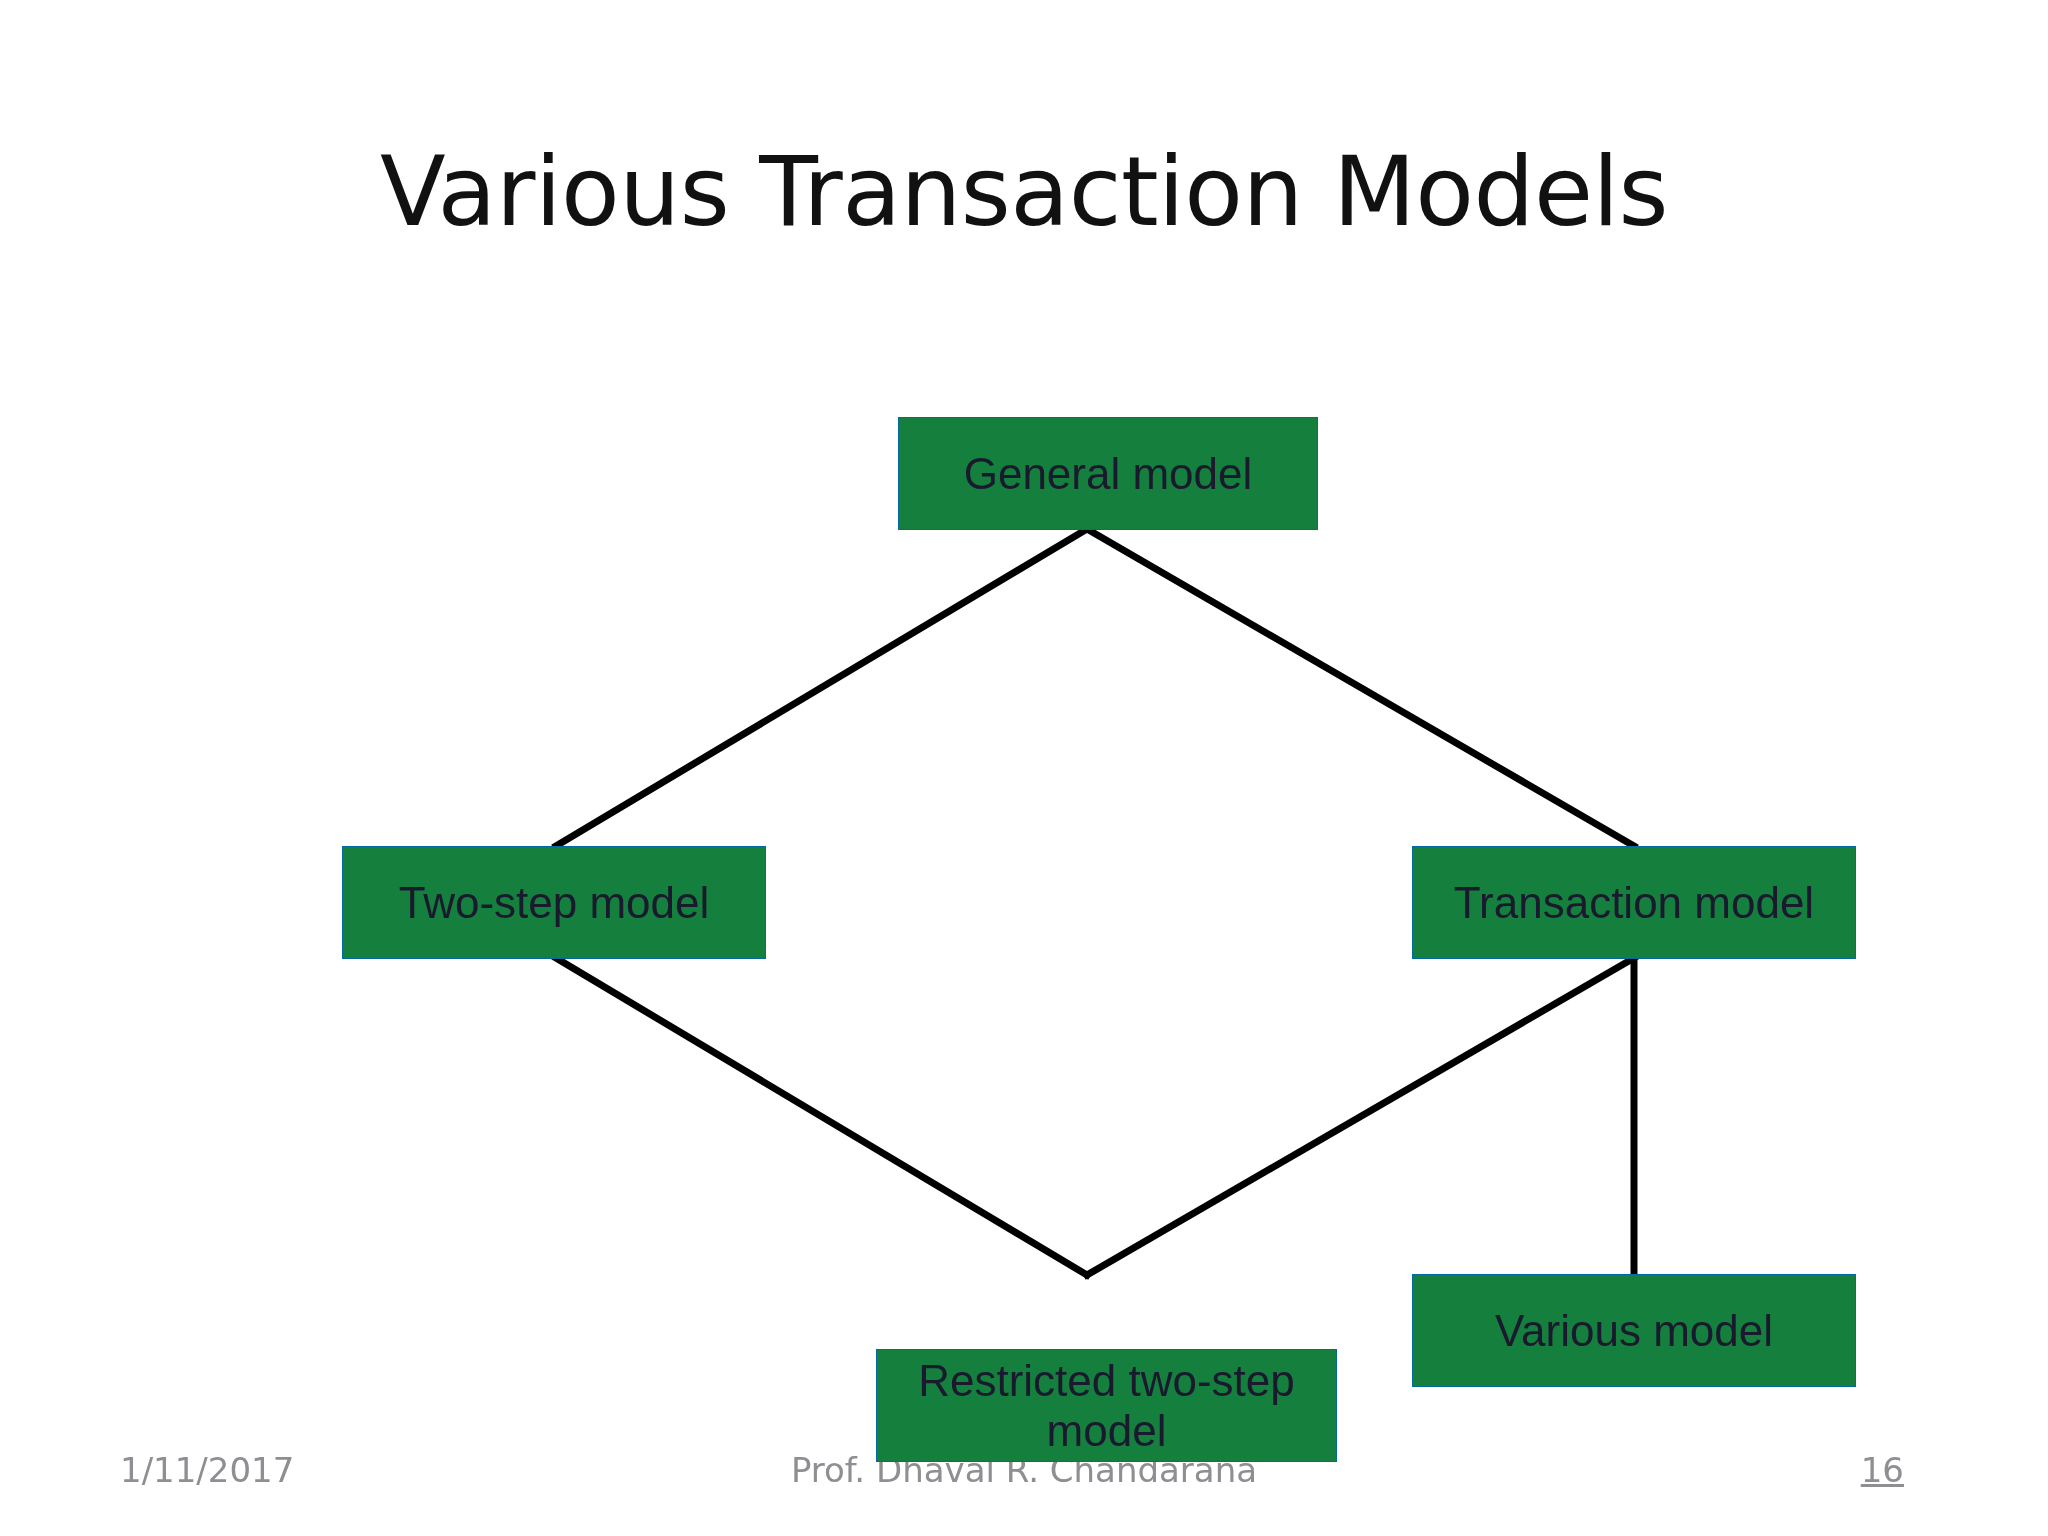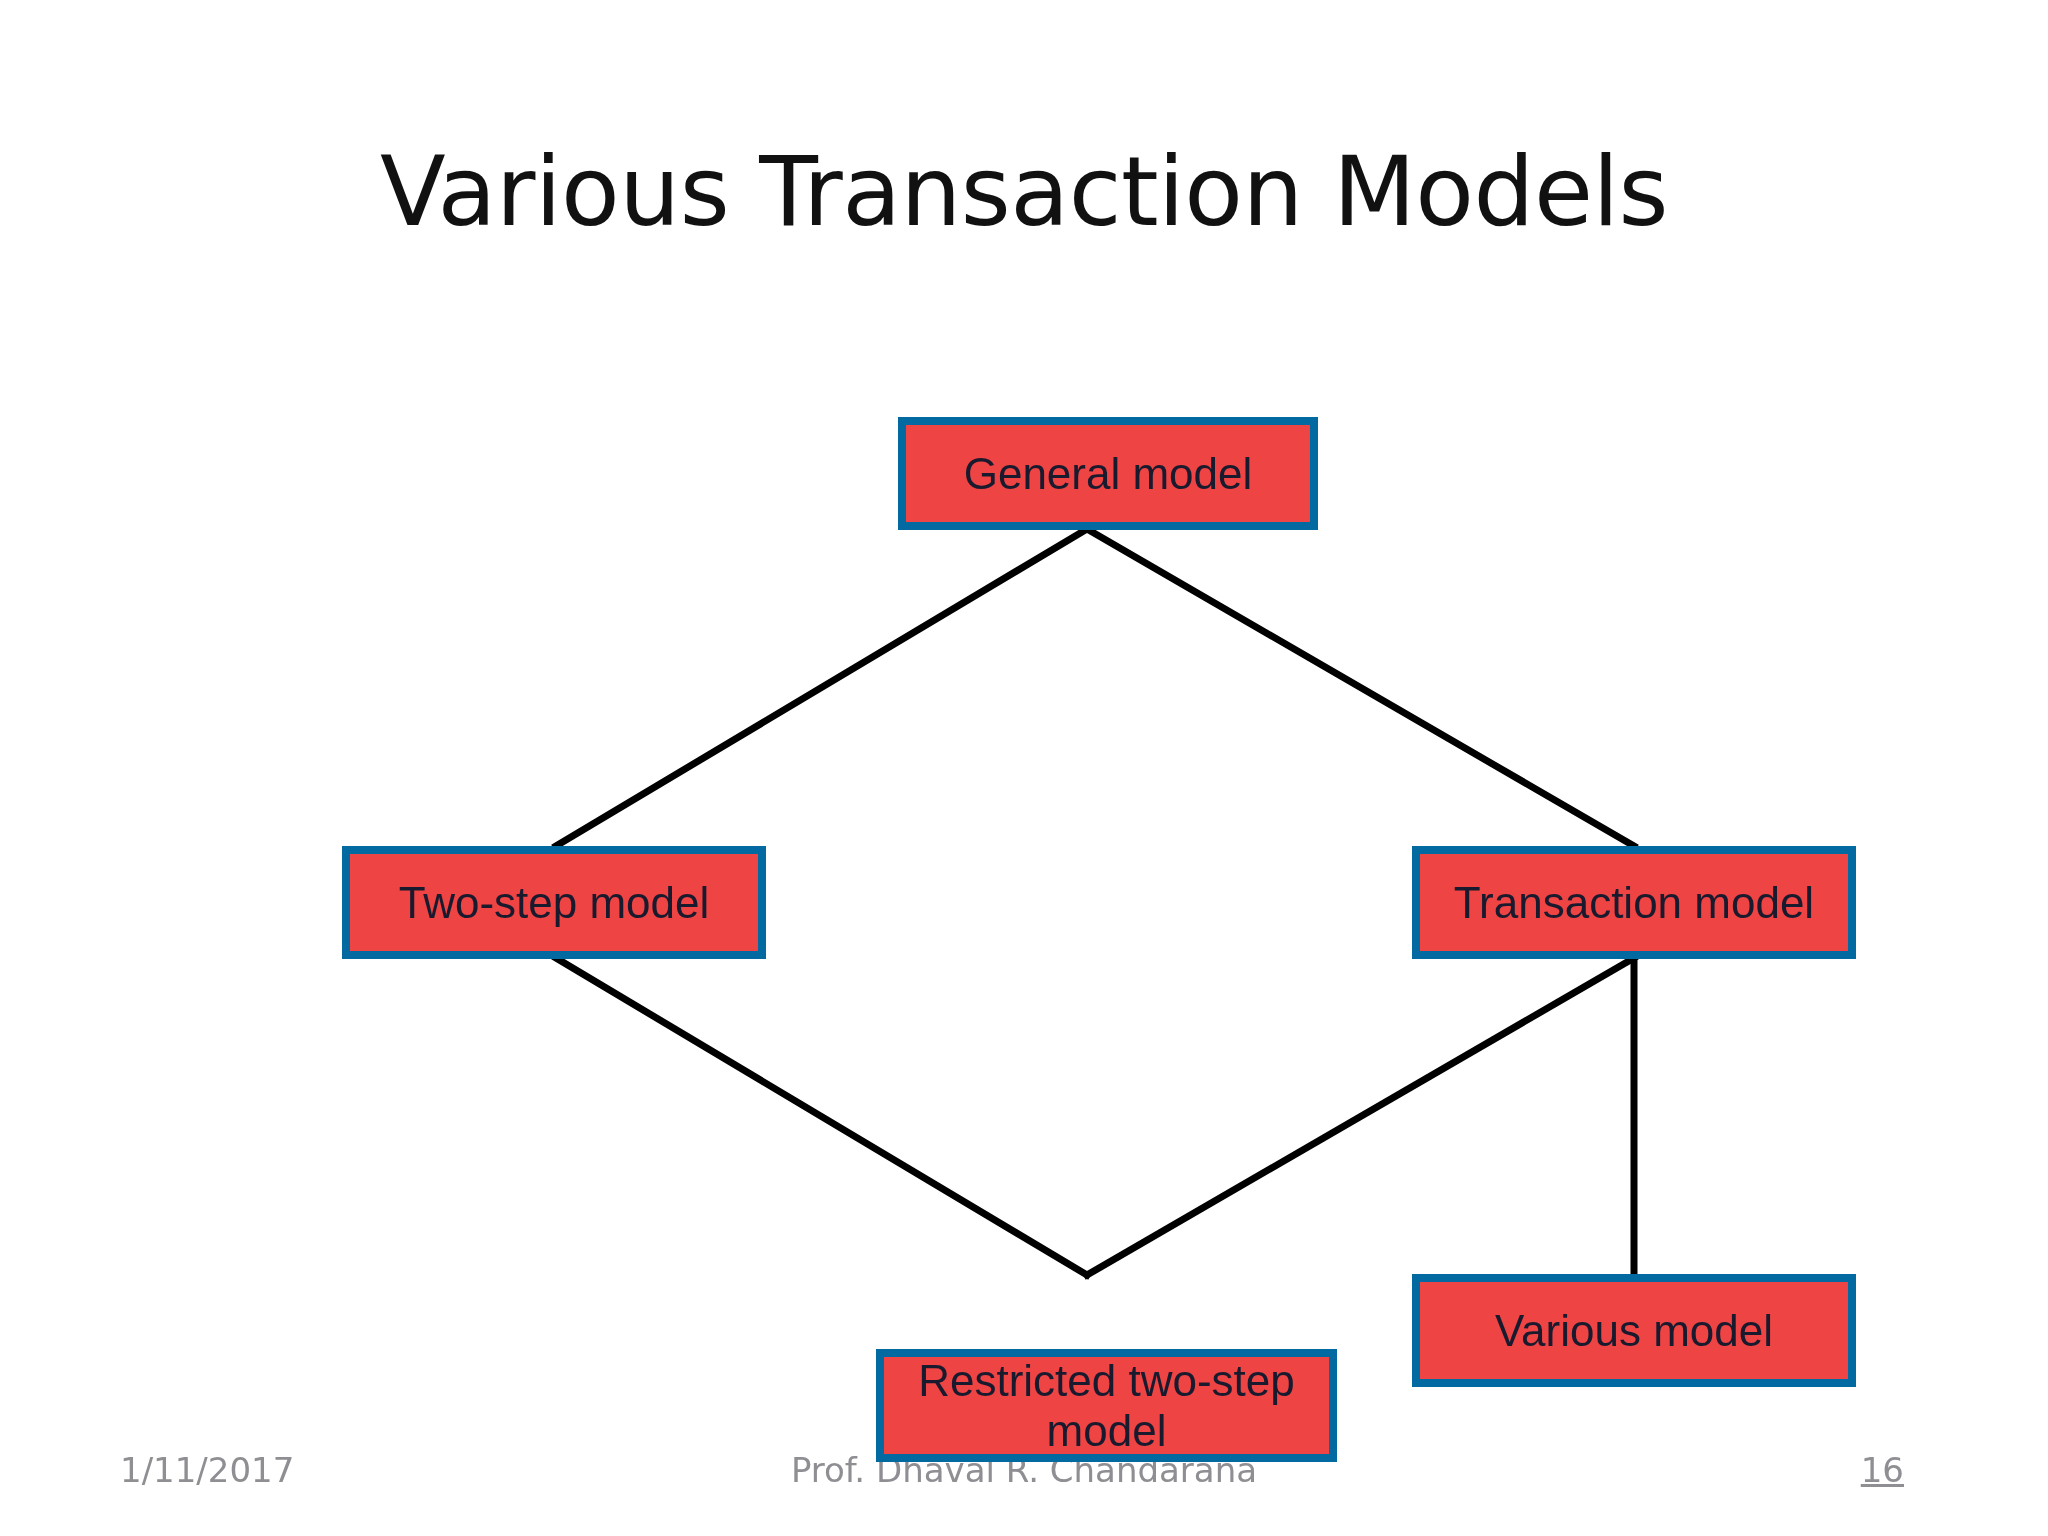--- a/index.html
+++ b/index.html
@@ -48,22 +48,22 @@
     position: absolute;
     left: 0;
     top: 0;
     width: 2048px;
     height: 1536px;
   }
 
   .node {
     position: absolute;
     box-sizing: border-box;
-    background: #ef4444;
-    border: 8px solid #0369a1;
+    background: #15803d;
+    border: 1px solid #0369a1;
     display: flex;
     align-items: center;
     justify-content: center;
     z-index: 3;
   }
   .node .node-label {
     font-family: "Liberation Sans", sans-serif;
     font-size: 44px;
     font-weight: 400;
     color: #1a1a2e;

